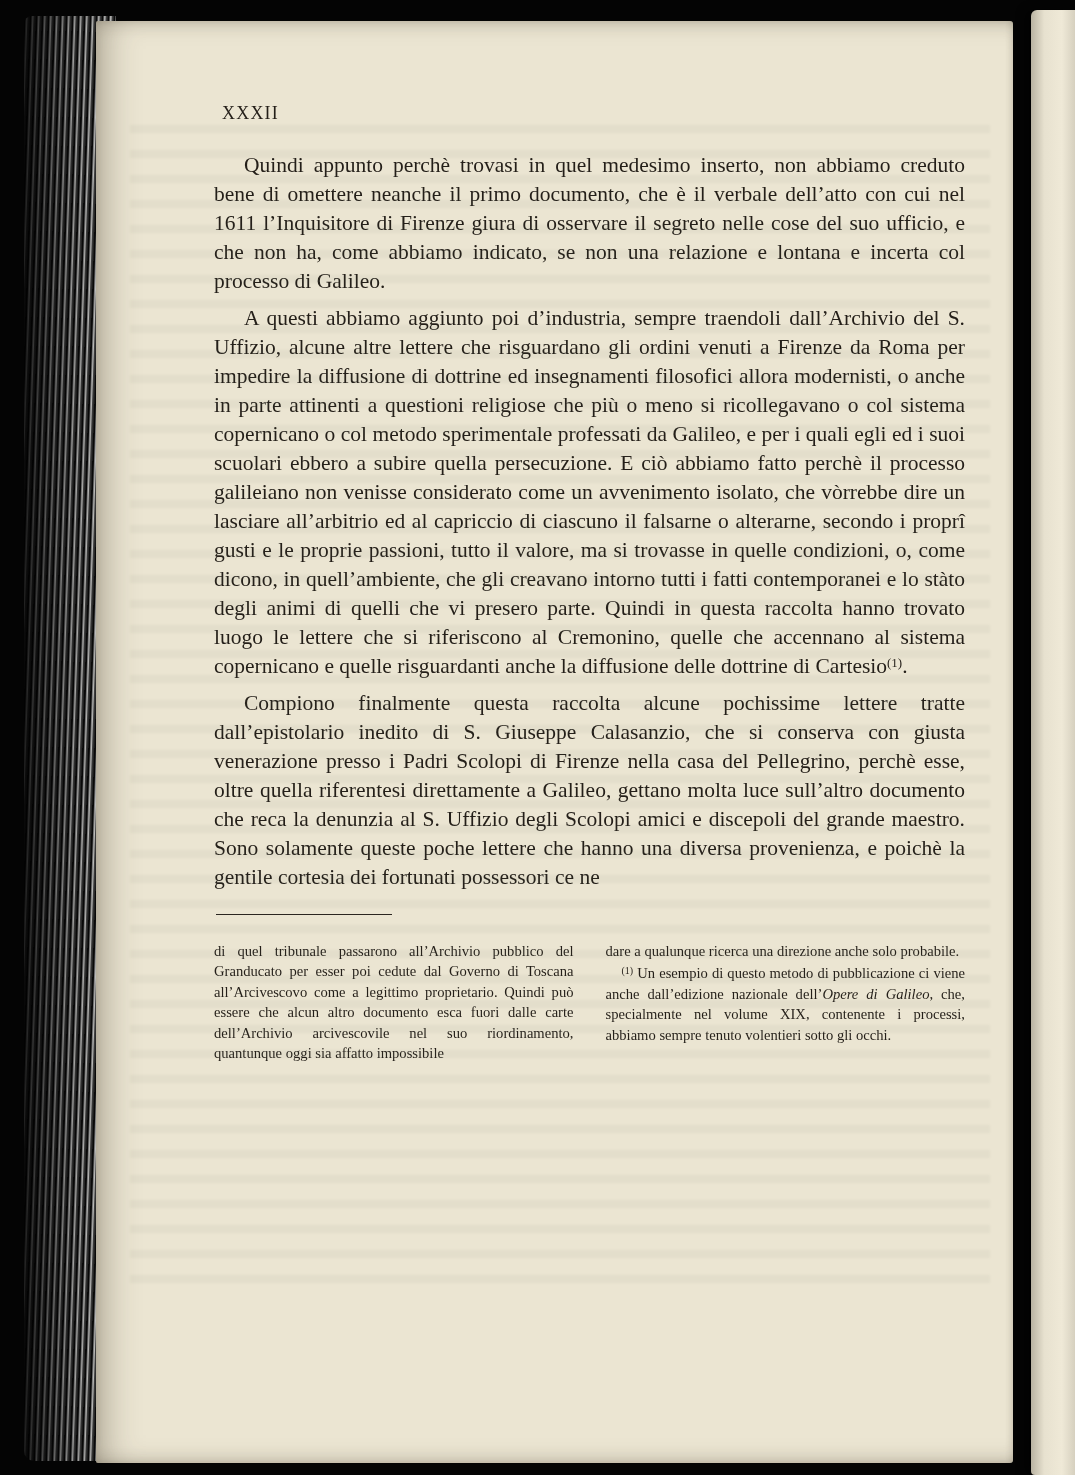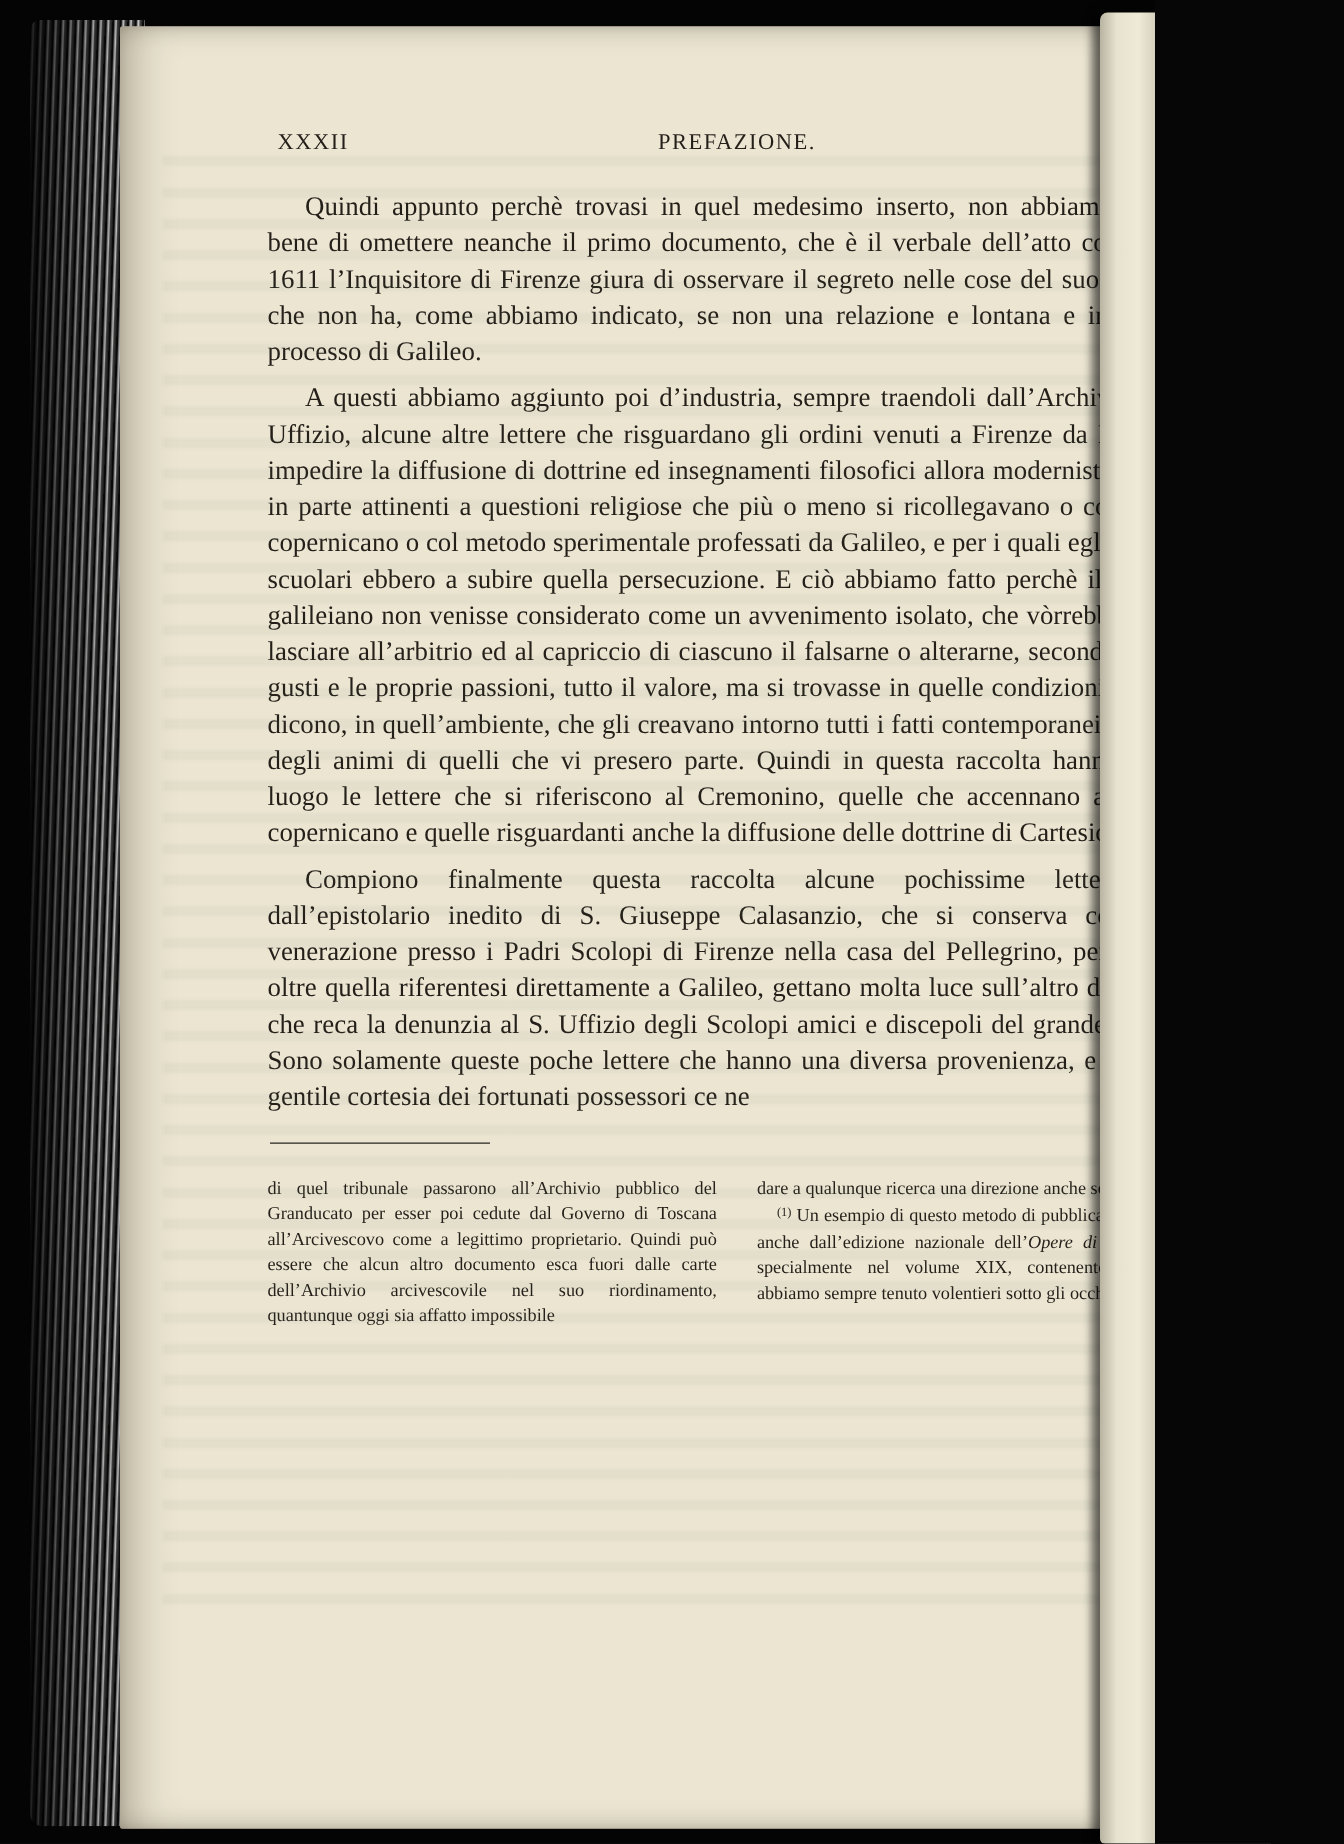--- a/index.html
+++ b/index.html
@@ -2,21 +2,21 @@
 <html><head>
 <meta charset="utf-8">
 <style>
   html, body {
     margin: 0;
     padding: 0;
     background: #060606;
   }
   .scene {
     position: relative;
-    width: 924px;
+    width: 1075px;
     height: 1475px;
     background: #040404;
     overflow: hidden;
     font-family: "Liberation Serif", "DejaVu Serif", serif;
   }
   
   .page-stack {
     position: absolute;
     left: 24px;
     top: 16px;
@@ -143,21 +143,20 @@
 <body>
 
 <div class="scene">
 
   <div class="page-stack"></div>
 
   <div class="page">
 
     <div class="running-head">
       <span class="page-number">XXXII</span>
-      <span class="running-title">PREFAZIONE.</span>
     </div>
 
     <div class="body-text">
       <p>Quindi appunto perchè trovasi in quel medesimo inserto, non abbiamo creduto bene di omettere neanche il primo documento, che è il verbale dell’atto con cui nel 1611 l’Inquisitore di Firenze giura di osservare il segreto nelle cose del suo ufficio, e che non ha, come abbiamo indicato, se non una relazione e lontana e incerta col processo di Galileo.</p>
       <p><span>A questi abbiamo aggiunto poi d’industria, sempre traendoli dall’Archivio del S. Uffizio, alcune altre lettere che risguardano gli ordini venuti a Firenze da Roma per impedire la diffusione di dottrine ed insegnamenti filosofici allora modernisti, o anche in parte attinenti a questioni religiose che più o meno si ricollegavano o col sistema copernicano o col metodo sperimentale professati da Galileo, e per i quali egli ed i suoi scuolari ebbero a subire quella persecuzione. E ciò abbiamo fatto perchè il processo galileiano non venisse considerato come un avvenimento isolato, che vòrrebbe dire un lasciare all’arbitrio ed al capriccio di ciascuno il falsarne o alterarne, secondo i proprî gusti e le proprie passioni, tutto il valore, ma si trovasse in quelle condizioni, o, come dicono, in quell’ambiente, che gli creavano intorno tutti i fatti contemporanei e lo stàto degli animi di quelli che vi presero parte. Quindi in questa raccolta hanno trovato luogo le lettere che si riferiscono al Cremonino, quelle che accennano al sistema copernicano e quelle risguardanti anche la diffusione delle dottrine di Cartesio</span><sup>(1)</sup><span>.</span></p>
       <p>Compiono finalmente questa raccolta alcune pochissime lettere tratte dall’epistolario inedito di S. Giuseppe Calasanzio, che si conserva con giusta venerazione presso i Padri Scolopi di Firenze nella casa del Pellegrino, perchè esse, oltre quella riferentesi direttamente a Galileo, gettano molta luce sull’altro documento che reca la denunzia al S. Uffizio degli Scolopi amici e discepoli del grande maestro. Sono solamente queste poche lettere che hanno una diversa provenienza, e poichè la gentile cortesia dei fortunati possessori ce ne</p>
     </div>
 
     <hr class="footnote-rule">
 

